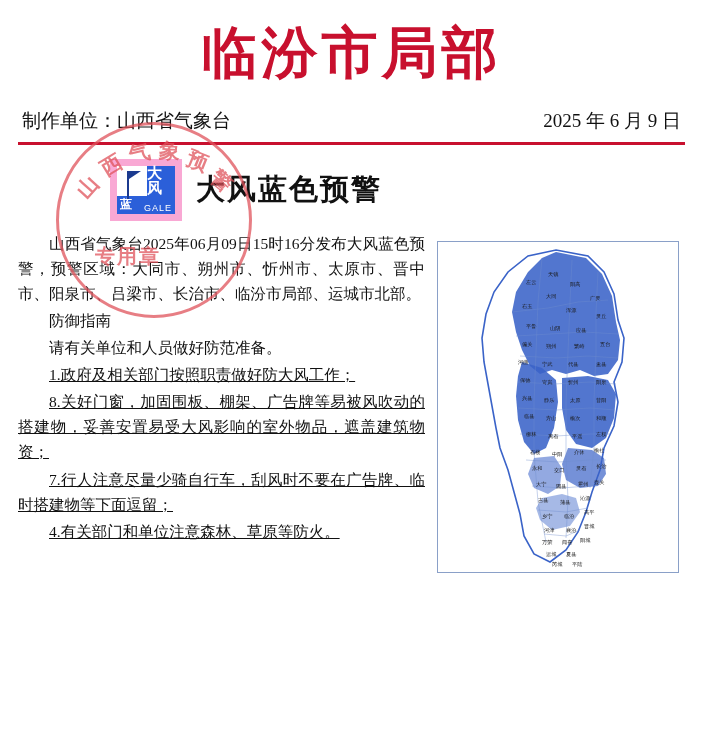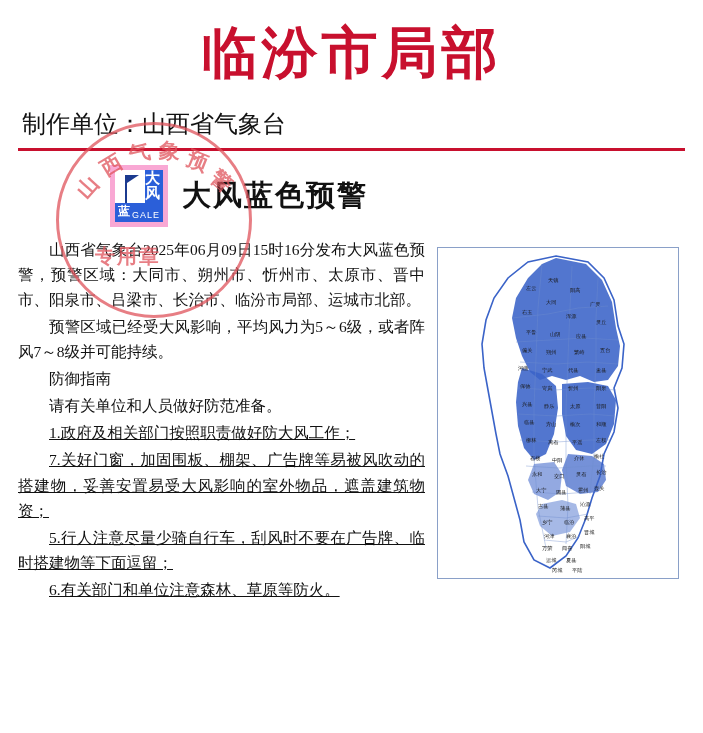--- a/index.html
+++ b/index.html
@@ -44,21 +44,21 @@
     letter-spacing: 1px;
     color: #111;
   }
   .issue-line .gap { display:inline-block; width: 26px; }
 
   .meta-row {
     display: flex;
     justify-content: space-between;
     align-items: flex-end;
     margin-top: 24px;
-    font-size: 24px;
+    font-size: 19px;
     color: #111;
     padding: 0 4px;
   }
 
   .red-rule {
     height: 3px;
     background: #c8102e;
     margin-top: 8px;
     margin-bottom: 0;
   }
@@ -99,23 +99,23 @@
   .seal-bottom { left: 36px; top: 118px; font-size: 20px; letter-spacing: 2px;}
 
   
   .warn-head {
     display: flex;
     align-items: center;
     margin-top: 14px;
     padding-left: 92px;
   }
   .warn-icon {
-    width: 58px;
+    width: 72px;
     height: 62px;
-    border: 5px solid #f9a8d4;
+    border: 7px solid #f9a8d4;
     background: #2b5fd9;
     display: flex;
     flex-direction: column;
     align-items: stretch;
     justify-content: space-between;
     box-sizing: border-box;
     margin-right: 14px;
     position: relative;
   }
   .warn-icon .icon-top {
@@ -226,20 +226,21 @@
       <span class="seal-arc-4">象</span>
       <span class="seal-arc-5">预</span>
       <span class="seal-arc-6">警</span>
       <span class="seal-bottom">专用章</span>
     </div>
   </div>
 
 
   <div class="meta-row">
     <div>制作单位：山西省气象台</div>
+    <div>2025 年 6 月 9 日</div>
   </div>
 
   <div class="red-rule"></div>
 
   <div class="warn-head">
     <div class="warn-icon">
       <div class="icon-top">
         <div class="flag-box"></div>
         <div class="cn-big">大风</div>
       </div>
@@ -355,25 +356,24 @@
           <text x="108" y="314">运城</text>
           <text x="128" y="314">夏县</text>
           <text x="114" y="324">芮城</text>
           <text x="134" y="324">平陆</text>
         </g>
       </svg>
     </div>
 
     <div class="body-text">
       <p class="indent">山西省气象台2025年06月09日15时16分发布大风蓝色预警，预警区域：大同市、朔州市、忻州市、太原市、晋中市、阳泉市、吕梁市、长治市、临汾市局部、运城市北部。</p>
-      <p class="indent">预警区域已经受大风影响，平均风力为5～6级，或者阵风7～8级并可能持续。</p>
       <p class="indent">防御指南</p>
       <p class="indent">请有关单位和人员做好防范准备。</p>
       <div class="guide-block">
         <p class="indent">1.政府及相关部门按照职责做好防大风工作；</p>
-        <p class="indent">7.关好门窗，加固围板、棚架、广告牌等易被风吹动的搭建物，妥善安置易受大风影响的室外物品，遮盖建筑物资；</p>
-        <p class="indent">5.行人注意尽量少骑自行车，刮风时不要在广告牌、临时搭建物等下面逗留；</p>
-        <p class="indent">6.有关部门和单位注意森林、草原等防火。</p>
+        <p class="indent">8.关好门窗，加固围板、棚架、广告牌等易被风吹动的搭建物，妥善安置易受大风影响的室外物品，遮盖建筑物资；</p>
+        <p class="indent">7.行人注意尽量少骑自行车，刮风时不要在广告牌、临时搭建物等下面逗留；</p>
+        <p class="indent">4.有关部门和单位注意森林、草原等防火。</p>
       </div>
     </div>
   </div>
 
 </div>
 
 </body></html>

